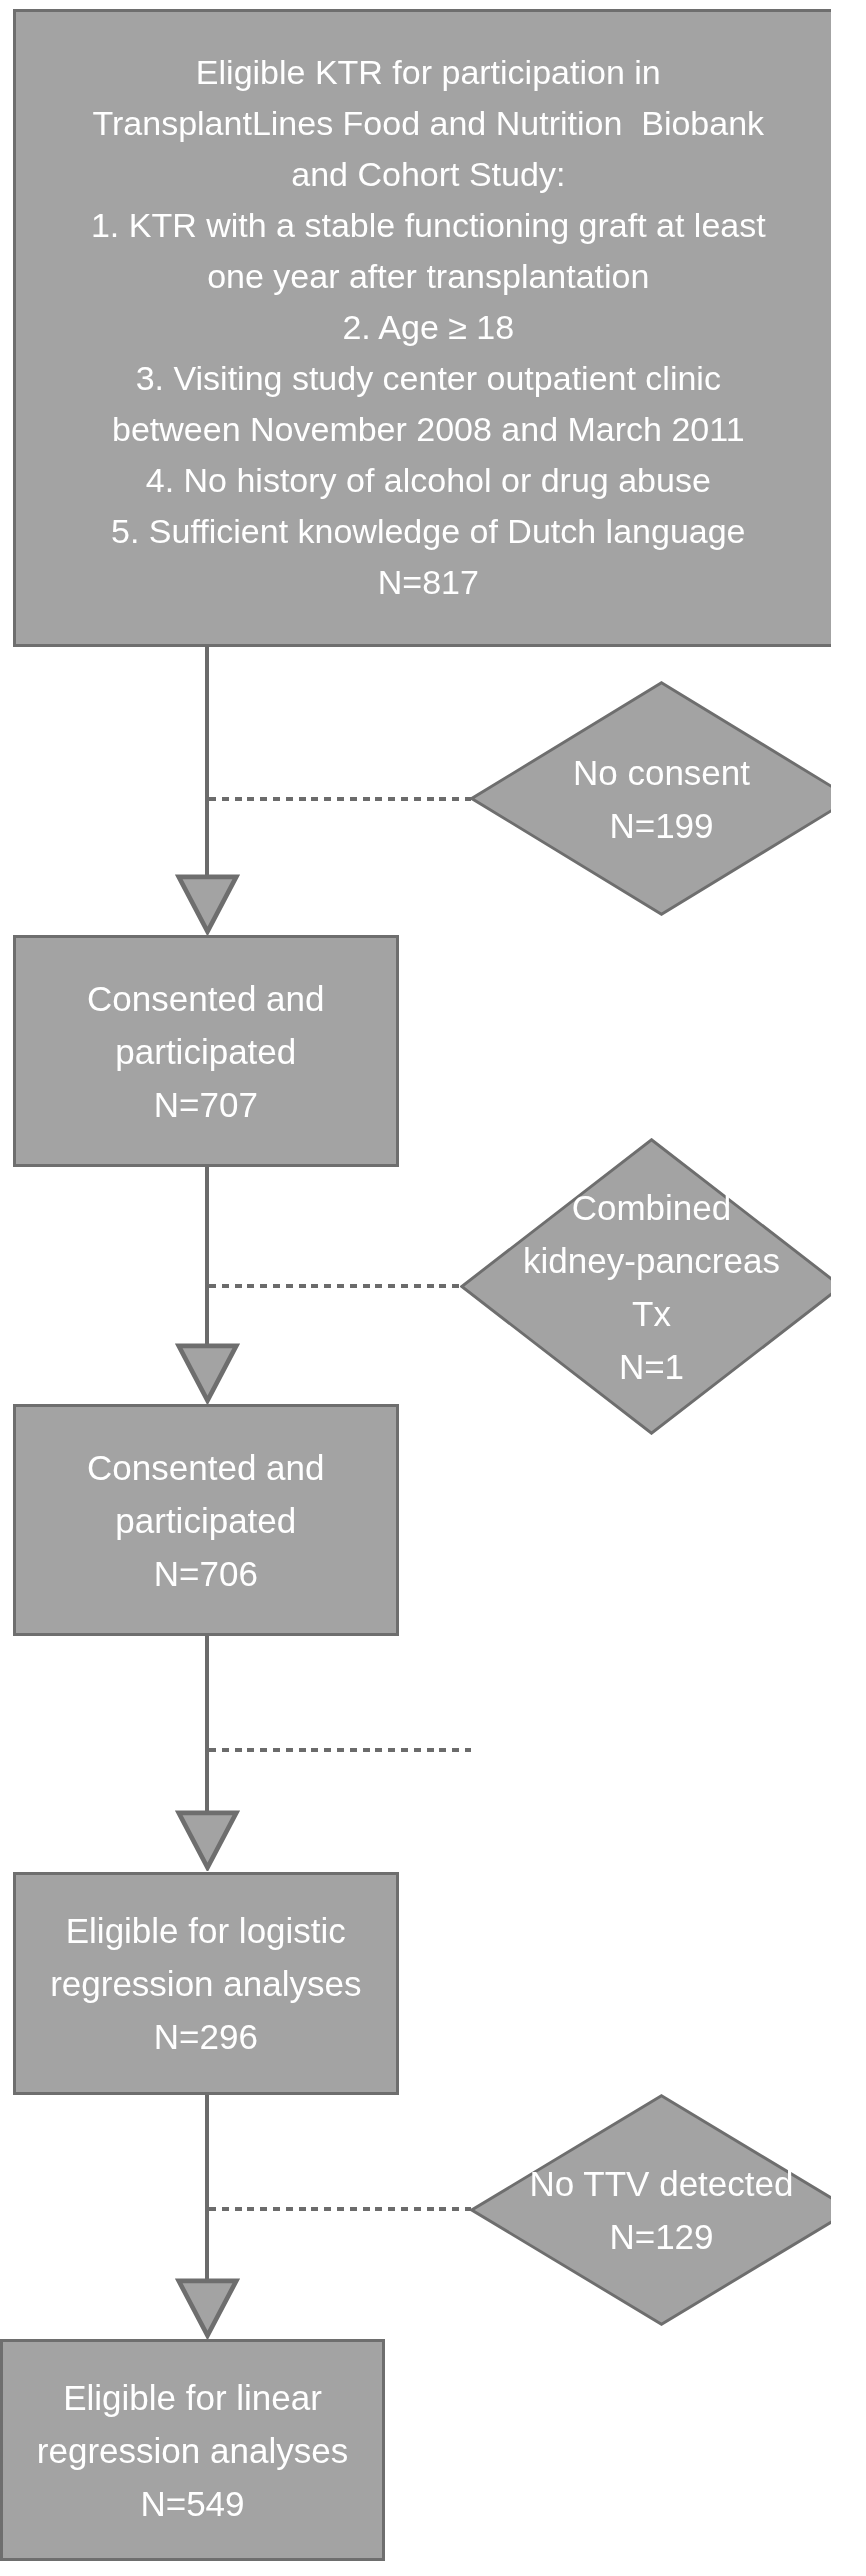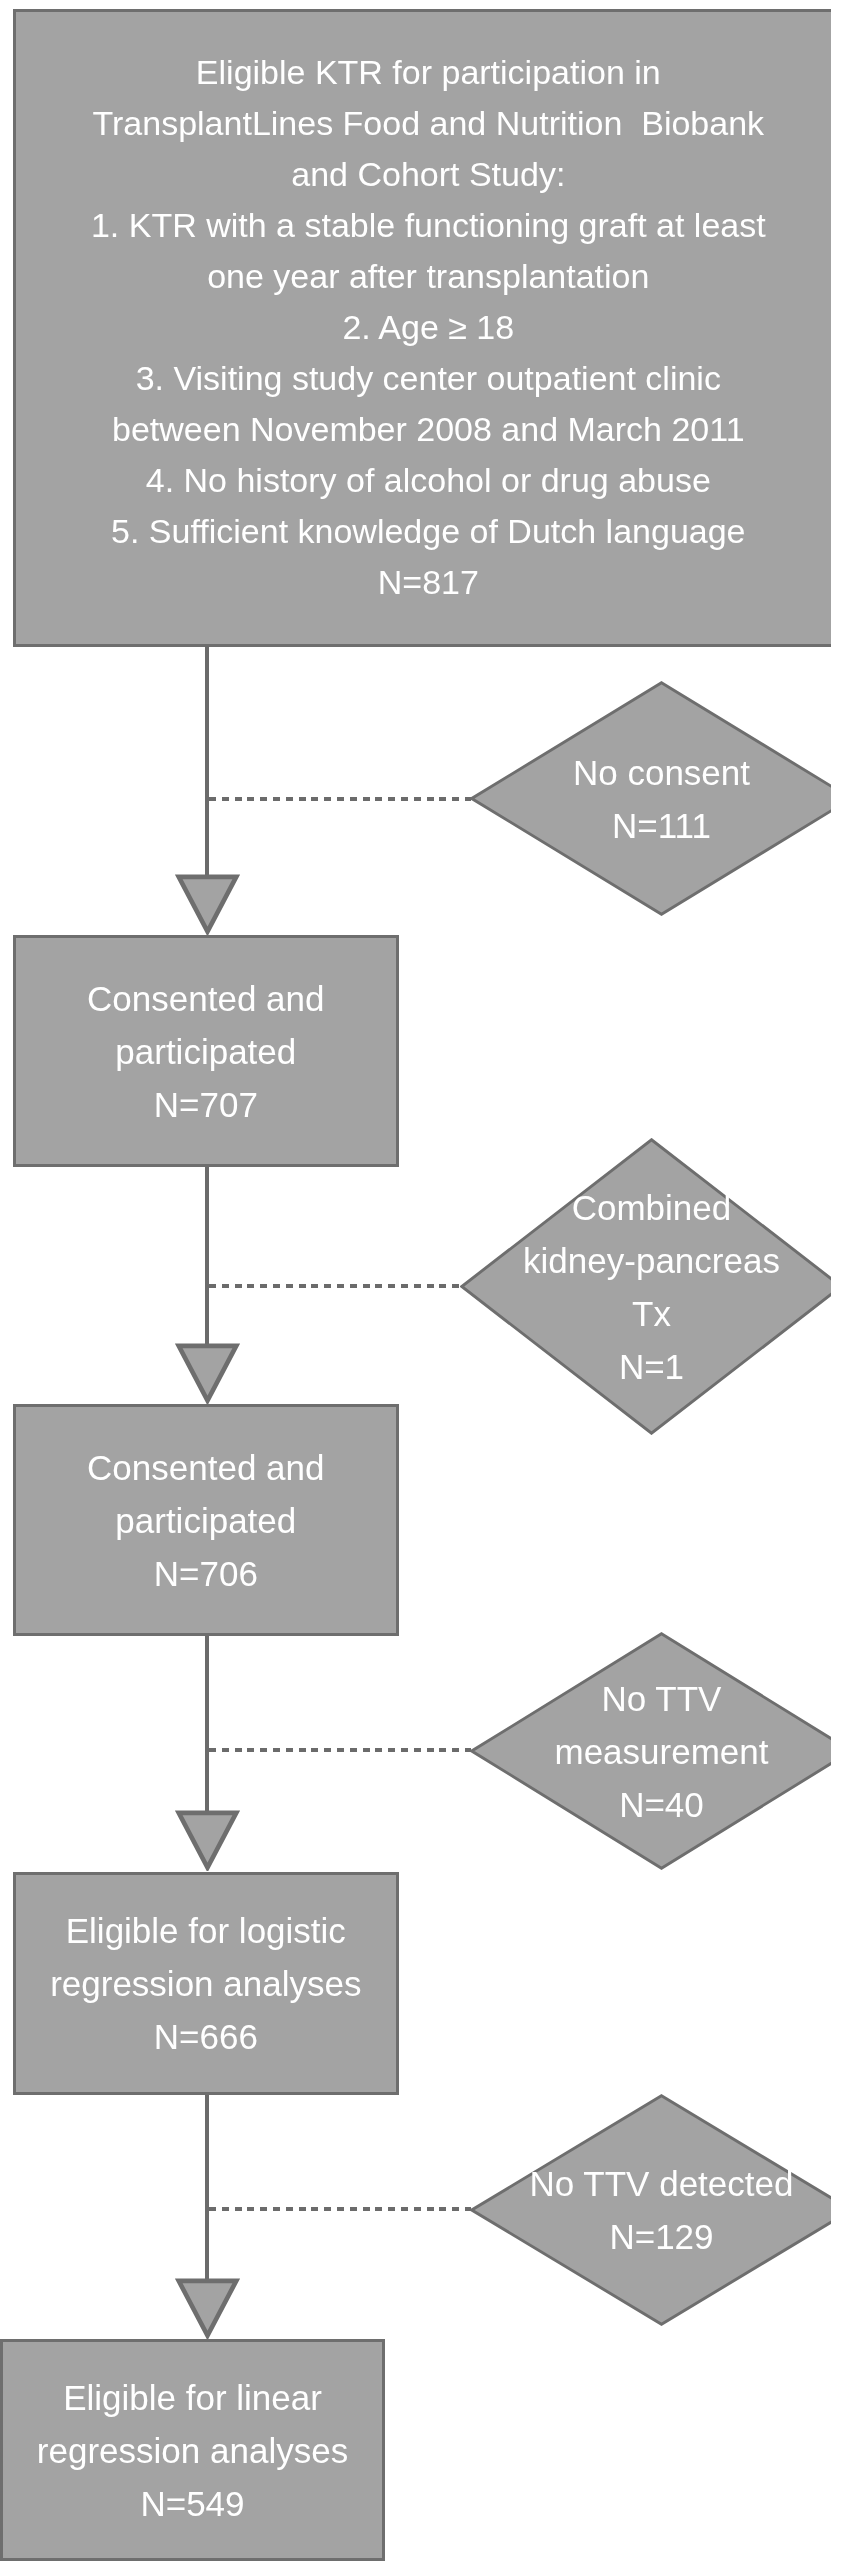--- a/index.html
+++ b/index.html
@@ -95,21 +95,21 @@
   <svg class="arrowhead" style="left:175px;top:874px;" viewBox="0 0 112 106">
     <polygon points="6,5 106,5 56,100"></polygon>
   </svg>
 
   <div class="dotline" style="left:209px;top:797px;width:262px;"></div>
   <div class="diamond" style="left:470px;top:681px;width:383px;height:235px;">
     <svg viewBox="0 0 660 406" preserveAspectRatio="none">
       <polygon points="330,3 657,203 330,403 3,203"></polygon>
     </svg>
     <div class="node-text">No consent
-N=111</div>
+N=199</div>
   </div>
 
   <div class="box" style="left:12.8px;top:935px;width:386px;height:232px;">
     <div class="node-text">Consented and
 participated
 N=707</div>
   </div>
 
   <div class="vline" style="left:205px;top:1167px;height:177px;"></div>
   <svg class="arrowhead" style="left:175px;top:1343px;" viewBox="0 0 112 106">
@@ -132,33 +132,25 @@
 participated
 N=706</div>
   </div>
 
   <div class="vline" style="left:205px;top:1636px;height:175px;"></div>
   <svg class="arrowhead" style="left:175px;top:1810px;" viewBox="0 0 112 106">
     <polygon points="6,5 106,5 56,100"></polygon>
   </svg>
 
   <div class="dotline" style="left:209px;top:1748px;width:262px;"></div>
-  <div class="diamond" style="left:470px;top:1632px;width:383px;height:238px;">
-    <svg viewBox="0 0 660 410" preserveAspectRatio="none">
-      <polygon points="330,3 657,205 330,407 3,205"></polygon>
-    </svg>
-    <div class="node-text">No TTV
-measurement
-N=40</div>
-  </div>
 
   <div class="box" style="left:12.8px;top:1872px;width:386px;height:223px;">
     <div class="node-text">Eligible for logistic
 regression analyses
-N=666</div>
+N=296</div>
   </div>
 
   <div class="vline" style="left:205px;top:2095px;height:184px;"></div>
   <svg class="arrowhead" style="left:175px;top:2278px;" viewBox="0 0 112 106">
     <polygon points="6,5 106,5 56,100"></polygon>
   </svg>
 
   <div class="dotline" style="left:209px;top:2207px;width:262px;"></div>
   <div class="diamond" style="left:470px;top:2094px;width:383px;height:232px;">
     <svg viewBox="0 0 660 400" preserveAspectRatio="none">

